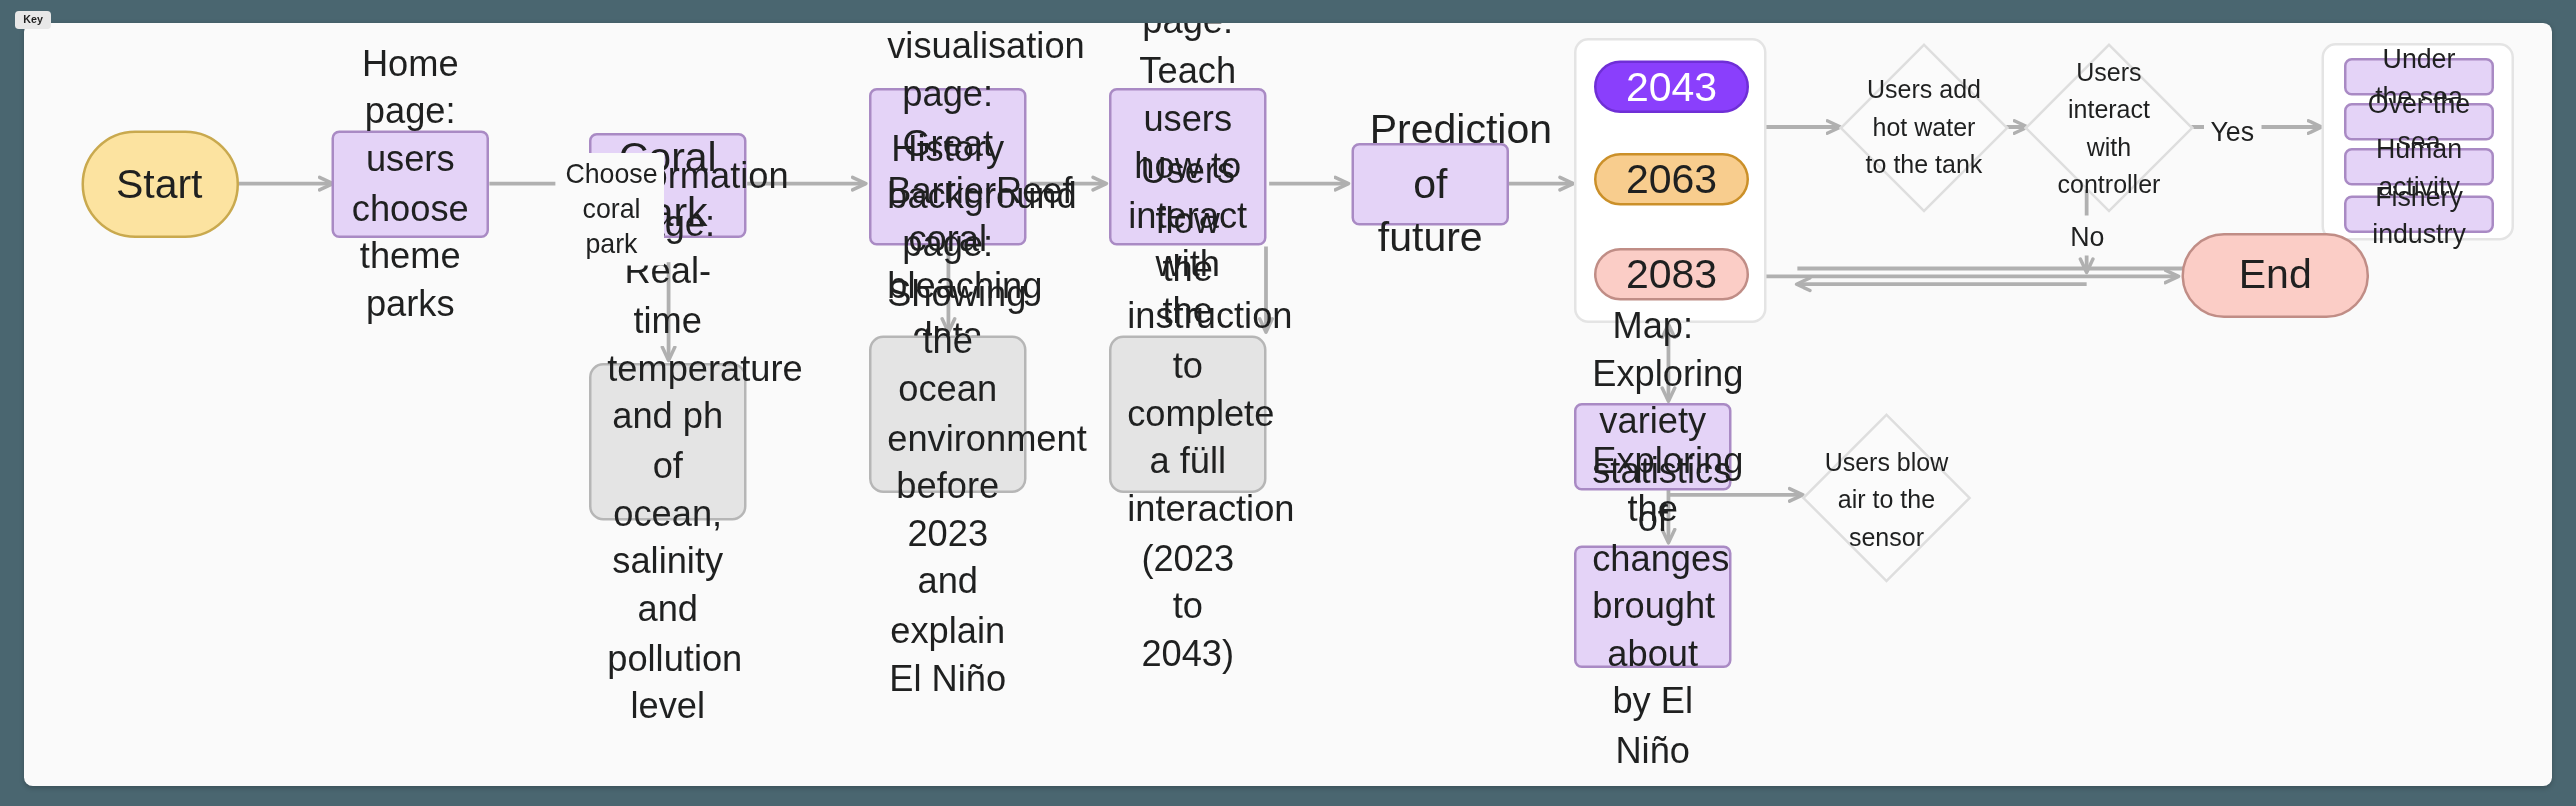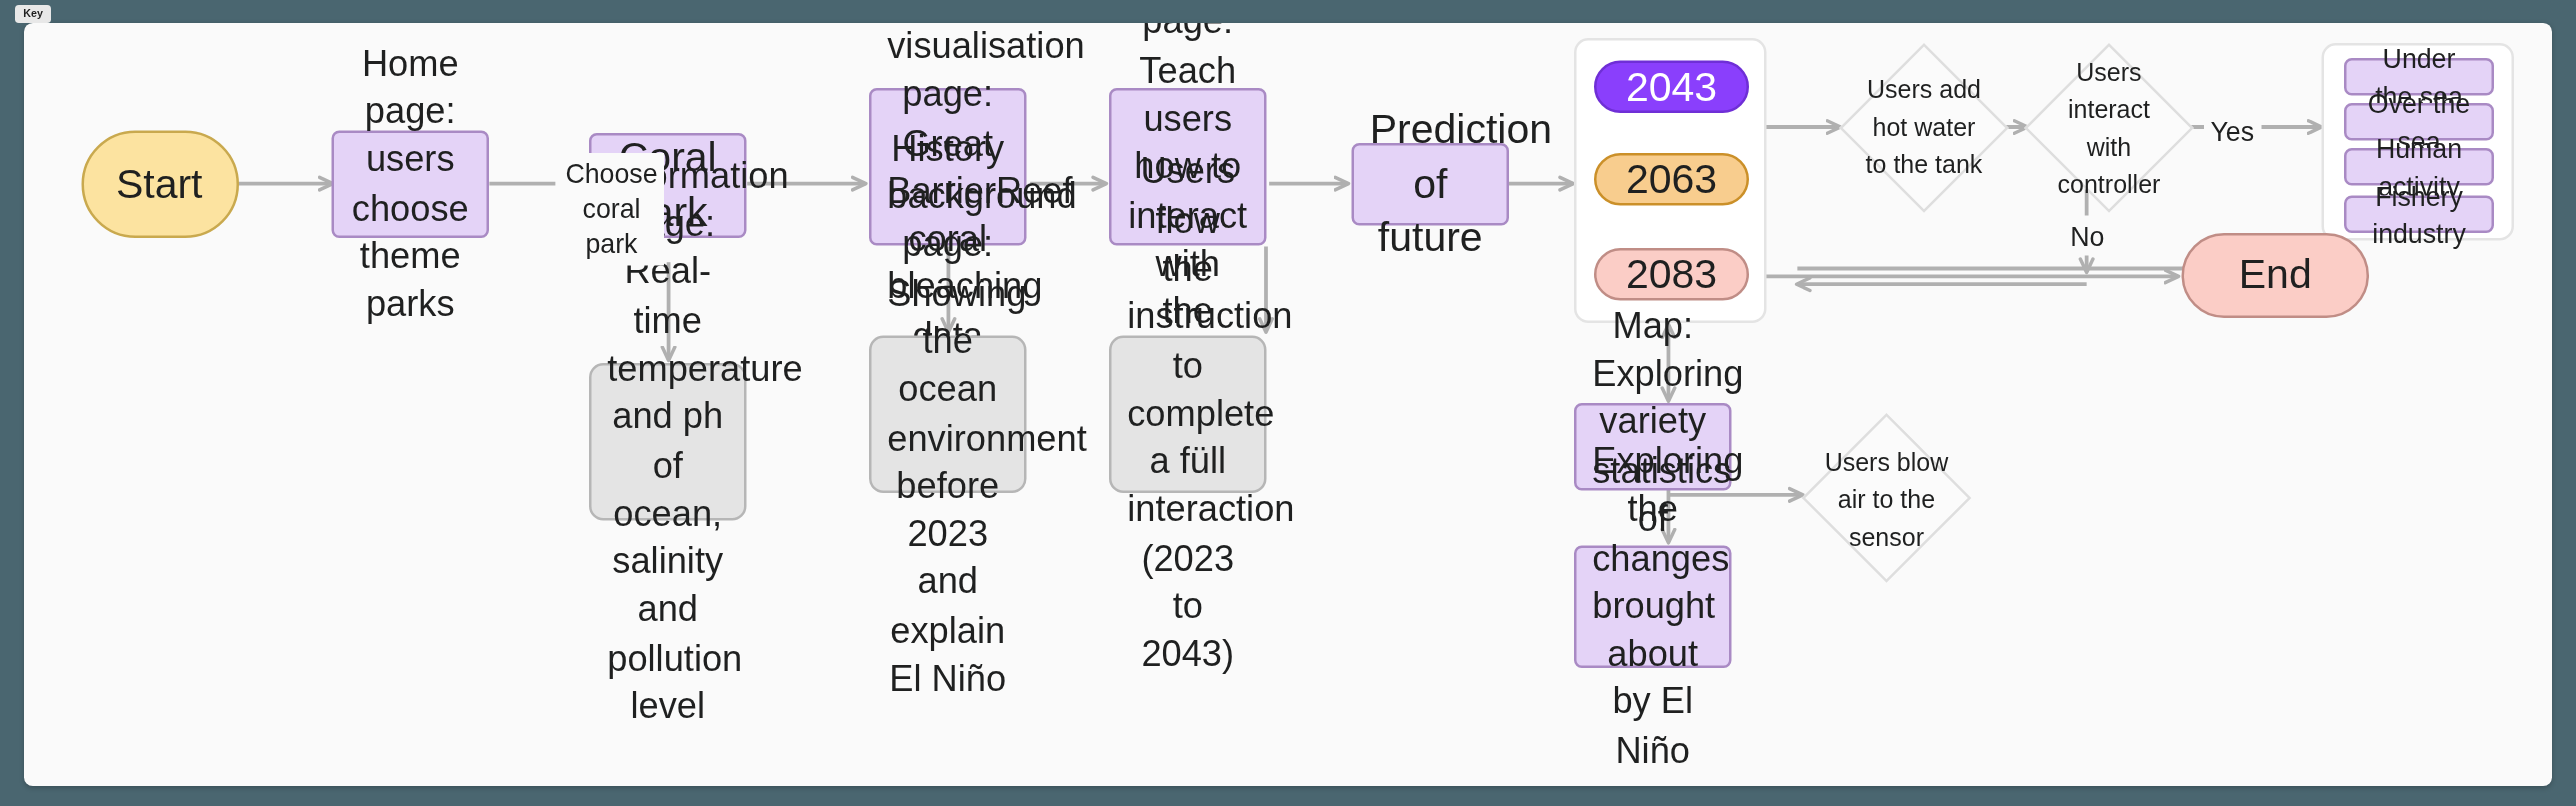--- a/index.html
+++ b/index.html
@@ -7,21 +7,21 @@
     margin: 0; padding: 0;
     width: 2576px; height: 806px;
     background: #4a6670;
     font-family: "Liberation Sans", sans-serif;
     overflow: hidden;
   }
   #app { position: relative; width: 2576px; height: 806px; background: #4a6670; }
 
   
   #key-tab {
-    position: absolute; left: 15px; top: 5px;
+    position: absolute; left: 15px; top: 11px;
     background: #e8e8e8; color: #1f1f1f;
     font-size: 10.7px; font-weight: 700;
     padding: 3.1px 8.2px 3.8px; border-radius: 3.8px;
     line-height: 1; letter-spacing: 0.1px;
     z-index: 40;
   }
 
   
   #canvas {
     position: absolute; left: 24px; top: 22.6px;

